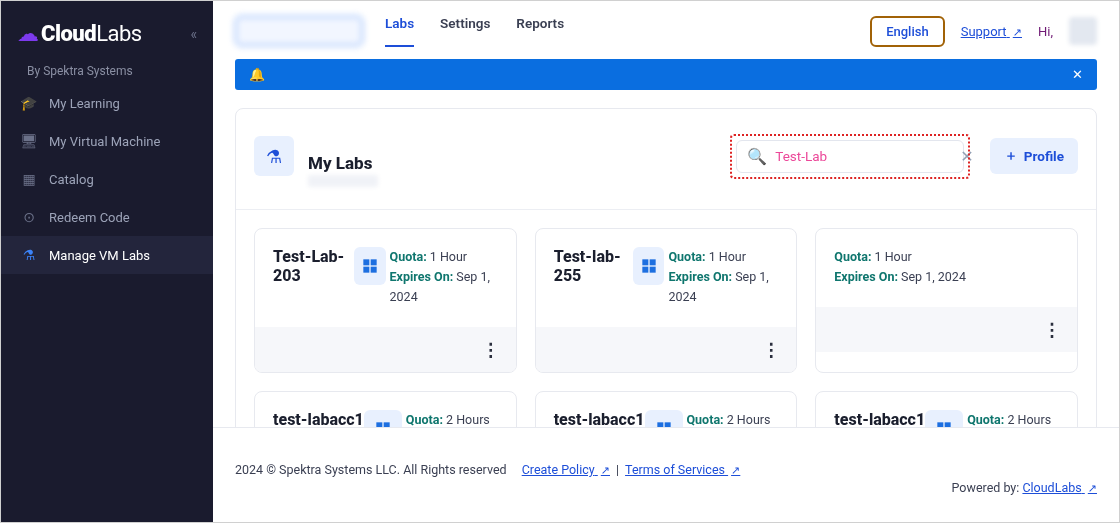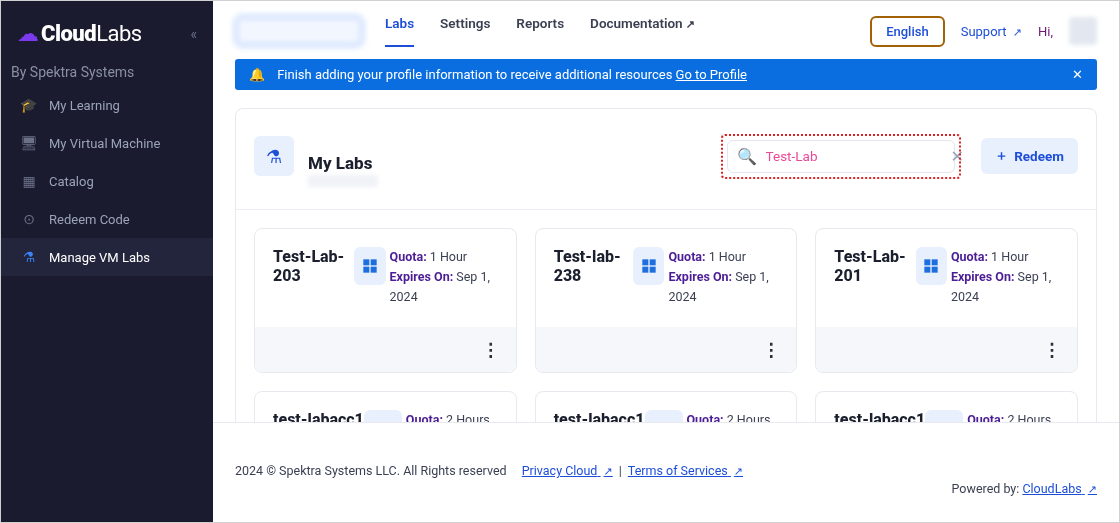--- a/index.html
+++ b/index.html
@@ -3,37 +3,37 @@
 <meta charset="utf-8">
 <style>
   * { box-sizing: border-box; margin: 0; padding: 0; font-family: -apple-system, BlinkMacSystemFont, "Segoe UI", Roboto, sans-serif; }
   body { width: 1120px; height: 523px; overflow: hidden; background: #fff; border: 1px solid #d0d0d0; position: relative; }
   .app { display: flex; height: 100%; }
   .sidebar { width: 212px; background: #1a1b2e; color: #b5b9c9; display: flex; flex-direction: column; padding-top: 12px; }
   .logo-row { display: flex; align-items: center; padding: 8px 16px 20px; }
   .logo-cloud { color: #7c3aed; font-size: 22px; margin-right: 2px; }
   .logo-text { font-weight: 800; font-size: 22px; color: #fff; letter-spacing: -0.5px; }
   .logo-text .light { font-weight: 400; }
-  .logo-sub { font-size: 14px; color: #8a8fa3; margin-top: -2px; margin-left: 10px; }
+  .logo-sub { font-size: 12px; color: #8a8fa3; margin-top: -2px; margin-left: 26px; }
   .collapse { margin-left: auto; color: #6b7189; font-size: 14px; }
   .nav { list-style: none; margin-top: 6px; }
   .nav li { display: flex; align-items: center; gap: 12px; padding: 11px 20px; font-size: 13px; cursor: pointer; color: #9ca3b8; }
   .nav li.active { background: #23253c; color: #fff; }
   .nav .icn { width: 16px; display: inline-flex; justify-content: center; font-size: 14px; color: #6b7189; }
   .nav li.active .icn { color: #3b82f6; }
   .main { flex: 1; display: flex; flex-direction: column; background: #fff; overflow: hidden; }
   .topbar { display: flex; align-items: center; padding: 14px 22px 0; gap: 22px; }
   .selector { border: 1px solid #3b82f6; border-radius: 6px; width: 128px; height: 30px; background: #f2f6ff; filter: blur(3px); }
   .tabs { display: flex; gap: 26px; font-size: 13.5px; font-weight: 600; color: #3a3f52; }
   .tabs .tab { padding-bottom: 14px; cursor: pointer; }
   .tabs .tab.active { color: #1d4ed8; border-bottom: 2px solid #1d4ed8; }
   .ext { font-size: 11px; margin-left: 3px; }
   .topbar-right { margin-left: auto; display: flex; align-items: center; gap: 16px; font-size: 13px; }
   .lang { border: 2px solid #a16207; color: #1d4ed8; padding: 6px 14px; border-radius: 6px; font-weight: 500; }
-  .support { color: #1d4ed8; }
+  .support { color: #1d4ed8; text-decoration: underline; }
   .hi { color: #701a75; }
   .avatar { width: 28px; height: 28px; background: #e3e8f0; border-radius: 4px; filter: blur(2px); }
   .banner { background: #0a6ee0; color: #fff; margin: 12px 22px 0; padding: 8px 14px; font-size: 13px; display: flex; align-items: center; gap: 12px; border-radius: 3px; }
   .banner a { color: #fff; text-decoration: underline; }
   .banner .close { margin-left: auto; cursor: pointer; }
   .content { padding: 18px 22px 0; flex: 1; overflow: hidden; }
   .card { background: #fff; border: 1px solid #e7e9ef; border-radius: 8px; }
   .header-row { display: flex; align-items: center; padding: 16px 18px 22px; gap: 14px; border-bottom: 1px solid #eceef3; }
   .flask-box { width: 40px; height: 40px; background: #e8f0fe; border-radius: 6px; display: flex; align-items: center; justify-content: center; color: #1d4ed8; font-size: 18px; }
   .title-col h2 { font-size: 17px; font-weight: 800; color: #1b1f2e; margin-top: 28px; }
@@ -46,23 +46,23 @@
   .search-box .clr { color: #93a0b5; cursor: pointer; font-size: 16px; }
   .create { margin-left: 12px; background: #e8f0fe; color: #1d4ed8; border: none; padding: 9px 14px; border-radius: 6px; font-weight: 700; font-size: 13.5px; display: flex; align-items: center; gap: 6px; cursor: pointer; }
   .grid { display: grid; grid-template-columns: repeat(3, 1fr); gap: 18px; padding: 18px; }
   .lab { border: 1px solid #e7e9ef; border-radius: 8px; overflow: hidden; }
   .lab-top { padding: 18px 18px 20px; display: flex; flex-direction: row; gap: 4px; }
   .lab-hd { display: flex; justify-content: space-between; align-items: flex-start; }
   .lab-name { font-size: 16px; font-weight: 800; color: #1b1f2e; }
   .win { width: 38px; height: 38px; background: #e8f0fe; border-radius: 6px; display: flex; align-items: center; justify-content: center; }
   .win svg { width: 16px; height: 16px; }
   .lab-meta { font-size: 12.5px; color: #3a3f52; line-height: 1.6; }
-  .lab-meta b { color: #4c1d95; }
+  .lab-meta b { color: #0f766e; }
   .lab-foot { background: #f6f7fa; padding: 12px 16px; text-align: right; color: #2b2f3e; font-size: 18px; font-weight: 700; cursor: pointer; }
-  .footer { position: absolute; bottom: 4px; left: 212px; right: 0; border-top: 1px solid #e7e9ef; background: #fff; padding: 22px 22px; font-size: 12.5px; color: #3a3f52; display: flex; align-items: center; gap: 6px; }
+  .footer { position: absolute; bottom: 11px; left: 212px; right: 0; border-top: 1px solid #e7e9ef; background: #fff; padding: 16px 22px; font-size: 12.5px; color: #3a3f52; display: flex; align-items: center; gap: 6px; }
   .footer a { color: #1d4ed8; text-decoration: underline; }
   .footer .right { margin-left: auto; margin-top: 36px; }
 </style>
 </head>
 <body>
 
 <div class="app">
   <aside class="sidebar">
     <div class="logo-row">
       <span class="logo-cloud">☁</span>
@@ -94,33 +94,31 @@
     </ul>
   </aside>
 
   <main class="main">
     <div class="topbar">
       <div class="selector"></div>
       <nav class="tabs">
         <span class="tab active">Labs</span>
         <span class="tab">Settings</span>
         <span class="tab">Reports</span>
-        <span class="tab"><span>Documentation</span><span class="ext">↗</span></span>
       </nav>
       <div class="topbar-right">
         <span class="lang">English</span>
         <a class="support"><span>Support</span> <span class="ext">↗</span></a>
         <span class="hi">Hi,</span>
         <div class="avatar"></div>
       </div>
     </div>
 
     <div class="banner">
       <span>🔔</span>
-      <span><span>Finish adding your profile information to receive additional resources </span><a>Go to Profile</a></span>
       <span class="close">✕</span>
     </div>
 
     <div class="content">
       <div class="card">
         <div class="header-row">
           <div class="flask-box">⚗</div>
           <div class="title-col">
             <h2>My Labs</h2>
             <div class="title-sub"></div>
@@ -128,21 +126,21 @@
           <div class="search-wrap">
             <div class="search-outline"></div>
             <div class="search-box">
               <span class="sicon">🔍</span>
               <input value="Test-Lab" style="">
               <span class="clr">✕</span>
             </div>
           </div>
           <button class="create">
               <span>＋</span>
-              <span>Redeem</span>
+              <span>Profile</span>
             </button>
         </div>
 
         <div class="grid" id="labs-grid">
     <div class="lab">
       <div class="lab-top">
         <div class="lab-hd">
           <div class="lab-name">Test-Lab-203</div>
           <div class="win">
                     <svg viewBox="0 0 24 24">
@@ -156,50 +154,39 @@
         <div class="lab-meta">
           <div><b>Quota:</b> 1 Hour</div>
           <div><b>Expires On:</b> Sep 1, 2024</div>
         </div>
       </div>
       <div class="lab-foot">⋮</div>
     </div>
     <div class="lab">
       <div class="lab-top">
         <div class="lab-hd">
-          <div class="lab-name">Test-lab-238</div>
+          <div class="lab-name">Test-lab-255</div>
           <div class="win">
                     <svg viewBox="0 0 24 24">
                       <rect x="2" y="2" width="9" height="9" fill="#1d6fe0"></rect>
                       <rect x="13" y="2" width="9" height="9" fill="#1d6fe0"></rect>
                       <rect x="2" y="13" width="9" height="9" fill="#1d6fe0"></rect>
                       <rect x="13" y="13" width="9" height="9" fill="#1d6fe0"></rect>
                     </svg>
                   </div>
         </div>
         <div class="lab-meta">
           <div><b>Quota:</b> 1 Hour</div>
           <div><b>Expires On:</b> Sep 1, 2024</div>
         </div>
       </div>
       <div class="lab-foot">⋮</div>
     </div>
     <div class="lab">
       <div class="lab-top">
-        <div class="lab-hd">
-          <div class="lab-name">Test-Lab-201</div>
-          <div class="win">
-                    <svg viewBox="0 0 24 24">
-                      <rect x="2" y="2" width="9" height="9" fill="#1d6fe0"></rect>
-                      <rect x="13" y="2" width="9" height="9" fill="#1d6fe0"></rect>
-                      <rect x="2" y="13" width="9" height="9" fill="#1d6fe0"></rect>
-                      <rect x="13" y="13" width="9" height="9" fill="#1d6fe0"></rect>
-                    </svg>
-                  </div>
-        </div>
         <div class="lab-meta">
           <div><b>Quota:</b> 1 Hour</div>
           <div><b>Expires On:</b> Sep 1, 2024</div>
         </div>
       </div>
       <div class="lab-foot">⋮</div>
     </div>
     <div class="lab">
       <div class="lab-top">
         <div class="lab-hd">
@@ -259,19 +246,19 @@
         </div>
       </div>
 
     </div>
           </div>
       </div>
     </div>
 
     <div class="footer">
       <span>2024 © Spektra Systems LLC. All Rights reserved</span>&nbsp;
-      <a><span>Privacy Cloud</span> <span class="ext">↗</span></a>
+      <a><span>Create Policy</span> <span class="ext">↗</span></a>
       <span>|</span>
       <a><span>Terms of Services</span> <span class="ext">↗</span></a>
       <span class="right"><span>Powered by:</span> <a><span>CloudLabs</span> <span class="ext">↗</span></a></span>
     </div>
   </main>
 </div>
 
 </body></html>

